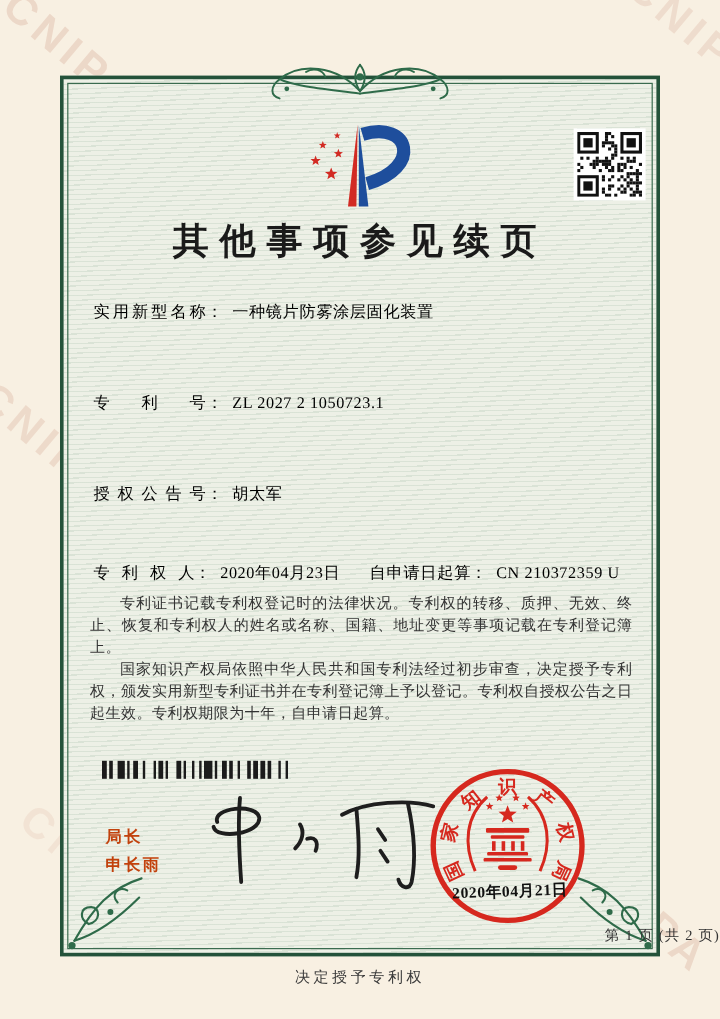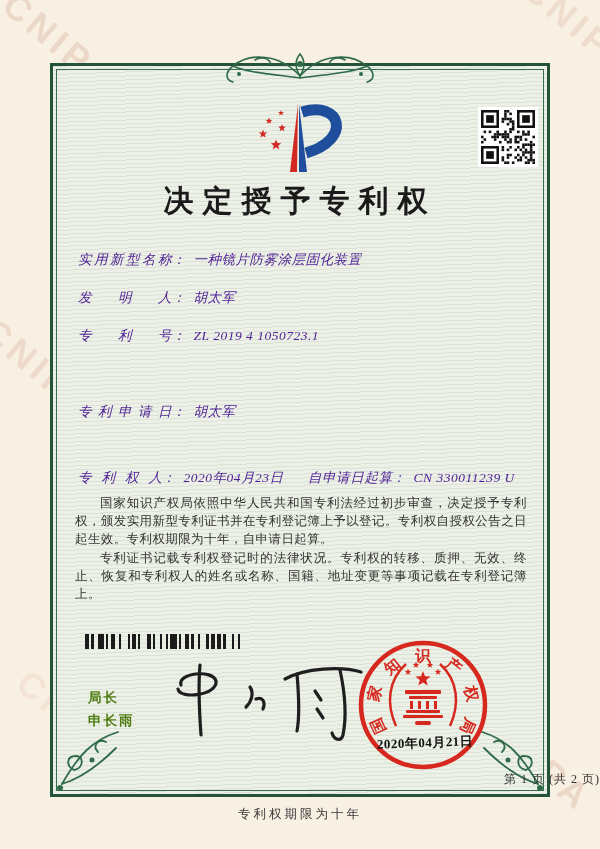--- a/index.html
+++ b/index.html
@@ -17,36 +17,36 @@
   .panel-inner { position:absolute; inset:3px; border:1px solid #3a6b4f; pointer-events:none; }
 
   .cert-no { position:absolute; left:75px; top:103px; font-size:13.5px; letter-spacing:1px; color:#303030; }
 
   .logo { position:absolute; left:240px; top:100px; }
   .qr { position:absolute; left:478px; top:107px; width:60px; height:60px; background:#fff; padding:3px; }
 
   .title { position:absolute; left:0; top:181px; width:100%; text-align:center;
            font-size:30px; font-weight:bold; letter-spacing:9px; color:#1a1a1a; }
 
-  .frow { position:absolute; left:78px; font-size:13.5px; color:#4c1d95; white-space:nowrap;font-style:italic; }
+  .frow { position:absolute; left:78px; font-size:13.5px; color:#000000; white-space:nowrap; }
   .flabel { display:inline-block; width:94px; text-align:justify; text-align-last:justify; letter-spacing:0.5px; }
   .flabel-sm { display:inline-block; width:84px; text-align:justify; text-align-last:justify; }
   .fvalue { margin-left:8px; letter-spacing:0.5px; }
   .fvalue-condensed { display:inline-block; margin-left:8px; font-size:12.5px;
                       transform:scaleX(0.72); transform-origin:left center; letter-spacing:0; }
 
   .paras { position:absolute; left:75px; top:494px; width:452px; font-size:12.5px;
            line-height:18.2px; color:#333; text-align:justify; letter-spacing:0.4px; }
   .paras p { text-indent:2em; }
 
   .barcode { position:absolute; left:85px; top:634px; width:158px; height:15px; display:flex; align-items:stretch; }
   .barcode div { height:100%; }
 
   .signer { position:absolute; left:88px; top:686px; font-family:"Liberation Sans","DejaVu Sans",sans-serif;
-            font-size:13.5px; font-weight:600; color:#4d7c0f; letter-spacing:2px; line-height:23px; }
+            font-size:13.5px; font-weight:600; color:#c2410c; letter-spacing:2px; line-height:23px; }
 
   .signature { position:absolute; left:155px; top:655px; }
 
   .seal { position:absolute; left:348px; top:632px; }
   .seal-date { position:absolute; left:366px; top:734px; width:118px; text-align:center;
                font-size:13px; font-weight:bold; color:#111; transform:rotate(-2deg); letter-spacing:0.5px; }
 
   .page-num { position:absolute; left:0; top:771px; width:100%; text-align:right; font-size:12px; color:#333; letter-spacing:1px; }
   .cont-note { position:absolute; left:0; top:806px; width:100%; text-align:center; font-size:12.5px; color:#3a3a3a; letter-spacing:3px; }
 
@@ -233,45 +233,42 @@
       <rect x="3" y="3" width="15" height="15" fill="#fff"></rect>
       <rect x="6" y="6" width="9" height="9" fill="#111"></rect>
       <rect x="42" y="0" width="21" height="21" fill="#111"></rect>
       <rect x="45" y="3" width="15" height="15" fill="#fff"></rect>
       <rect x="48" y="6" width="9" height="9" fill="#111"></rect>
       <rect x="0" y="42" width="21" height="21" fill="#111"></rect>
       <rect x="3" y="45" width="15" height="15" fill="#fff"></rect>
       <rect x="6" y="48" width="9" height="9" fill="#111"></rect>
     </svg>
 
-  <div class="title">决定授予专利权</div>
+  <div class="title">其他事项参见续页</div>
 
   <div class="frow" style="top:251px">
     <span class="flabel">实用新型名称</span><span>：</span><span class="fvalue">一种镜片防雾涂层固化装置</span>
   </div>
-  <div class="frow" style="top:289px">
-    <span class="flabel">发明人</span><span>：</span><span class="fvalue">胡太军</span>
-  </div>
   <div class="frow" style="top:327px">
-    <span class="flabel">专利号</span><span>：</span><span class="fvalue">ZL 2019 4 1050723.1</span>
+    <span class="flabel">专利号</span><span>：</span><span class="fvalue">ZL 2027 2 1050723.1</span>
   </div>
   <div class="frow" style="top:403px">
-    <span class="flabel">专利申请日</span><span>：</span><span class="fvalue">胡太军</span>
+    <span class="flabel">授权公告号</span><span>：</span><span class="fvalue">胡太军</span>
   </div>
 
   <div class="frow" style="top:469px">
     <span class="flabel-sm">专利权人</span><span>：</span><span class="fvalue">2020年04月23日</span>
   </div>
   <div class="frow" style="top:469px;left:308px">
-    <span class="flabel-sm">自申请日起算</span><span>：</span><span class="fvalue">CN 330011239 U</span>
+    <span class="flabel-sm">自申请日起算</span><span>：</span><span class="fvalue">CN 210372359 U</span>
   </div>
 
   <div class="paras">
+    <p>专利证书记载专利权登记时的法律状况。专利权的转移、质押、无效、终止、恢复和专利权人的姓名或名称、国籍、地址变更等事项记载在专利登记簿上。</p>
     <p>国家知识产权局依照中华人民共和国专利法经过初步审查，决定授予专利权，颁发实用新型专利证书并在专利登记簿上予以登记。专利权自授权公告之日起生效。专利权期限为十年，自申请日起算。</p>
-    <p>专利证书记载专利权登记时的法律状况。专利权的转移、质押、无效、终止、恢复和专利权人的姓名或名称、国籍、地址变更等事项记载在专利登记簿上。</p>
   </div>
 
   <div class="barcode" id="barcode">
       <div style="width: 4.27027px; background: rgb(27, 27, 27);"></div>
       <div style="width: 2.13514px; background: transparent;"></div>
       <div style="width: 2.13514px; background: rgb(27, 27, 27);"></div>
       <div style="width: 4.27027px; background: transparent;"></div>
       <div style="width: 6.40541px; background: rgb(27, 27, 27);"></div>
       <div style="width: 2.13514px; background: transparent;"></div>
       <div style="width: 2.13514px; background: rgb(27, 27, 27);"></div>
@@ -367,15 +364,15 @@
         <text x="45.22869641912352" y="35.34804808386036" text-anchor="middle" dominant-baseline="middle" font-size="15.5" class="arc" transform="rotate(-38.3 45.2 35.3)">知</text>
         <text x="75" y="25" text-anchor="middle" dominant-baseline="middle" font-size="15.5" class="arc" transform="rotate(0.0 75.0 25.0)">识</text>
         <text x="104.77130358087649" y="35.34804808386037" text-anchor="middle" dominant-baseline="middle" font-size="15.5" class="arc" transform="rotate(38.3 104.8 35.3)">产</text>
         <text x="121.70615378783154" y="61.930438204362886" text-anchor="middle" dominant-baseline="middle" font-size="15.5" class="arc" transform="rotate(76.7 121.7 61.9)">权</text>
         <text x="118.5027737777592" y="93.28567656355357" text-anchor="middle" dominant-baseline="middle" font-size="15.5" class="arc" transform="rotate(115.0 118.5 93.3)">局</text>
       </g>
   </svg>
   <div class="seal-date">2020年04月21日</div>
 
   <div class="page-num">第 1 页 (共 2 页)</div>
-  <div class="cont-note">专利权期限为十年</div>
+  <div class="cont-note">决定授予专利权</div>
 
 </div>
 
 </body></html>

